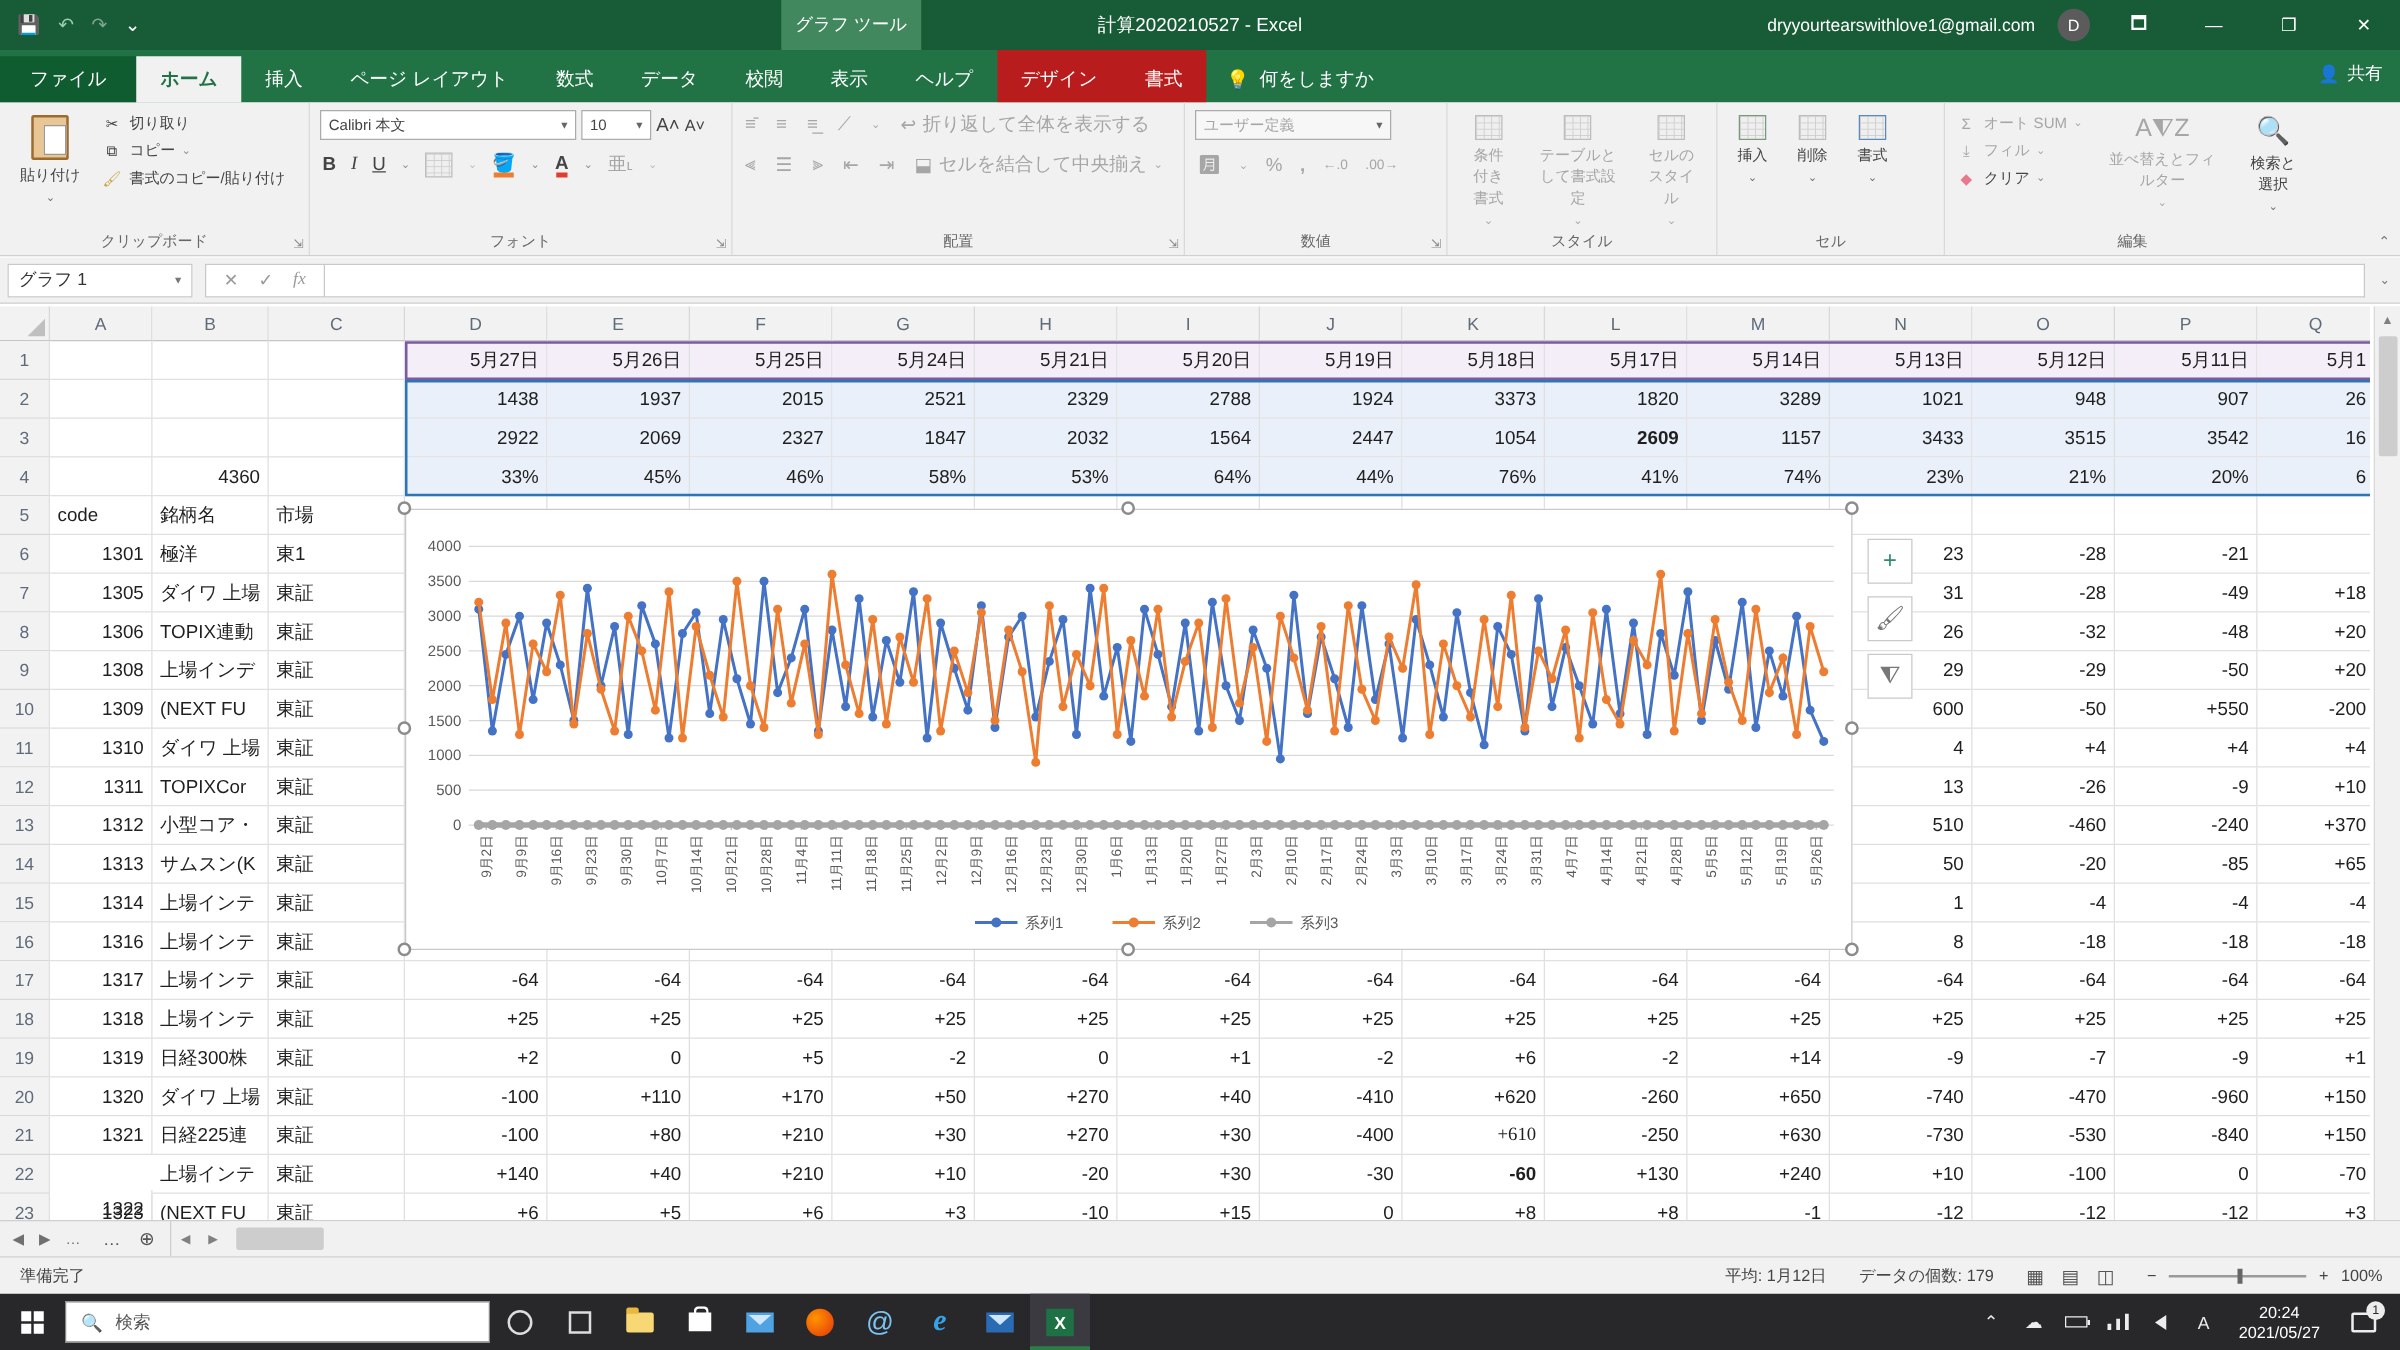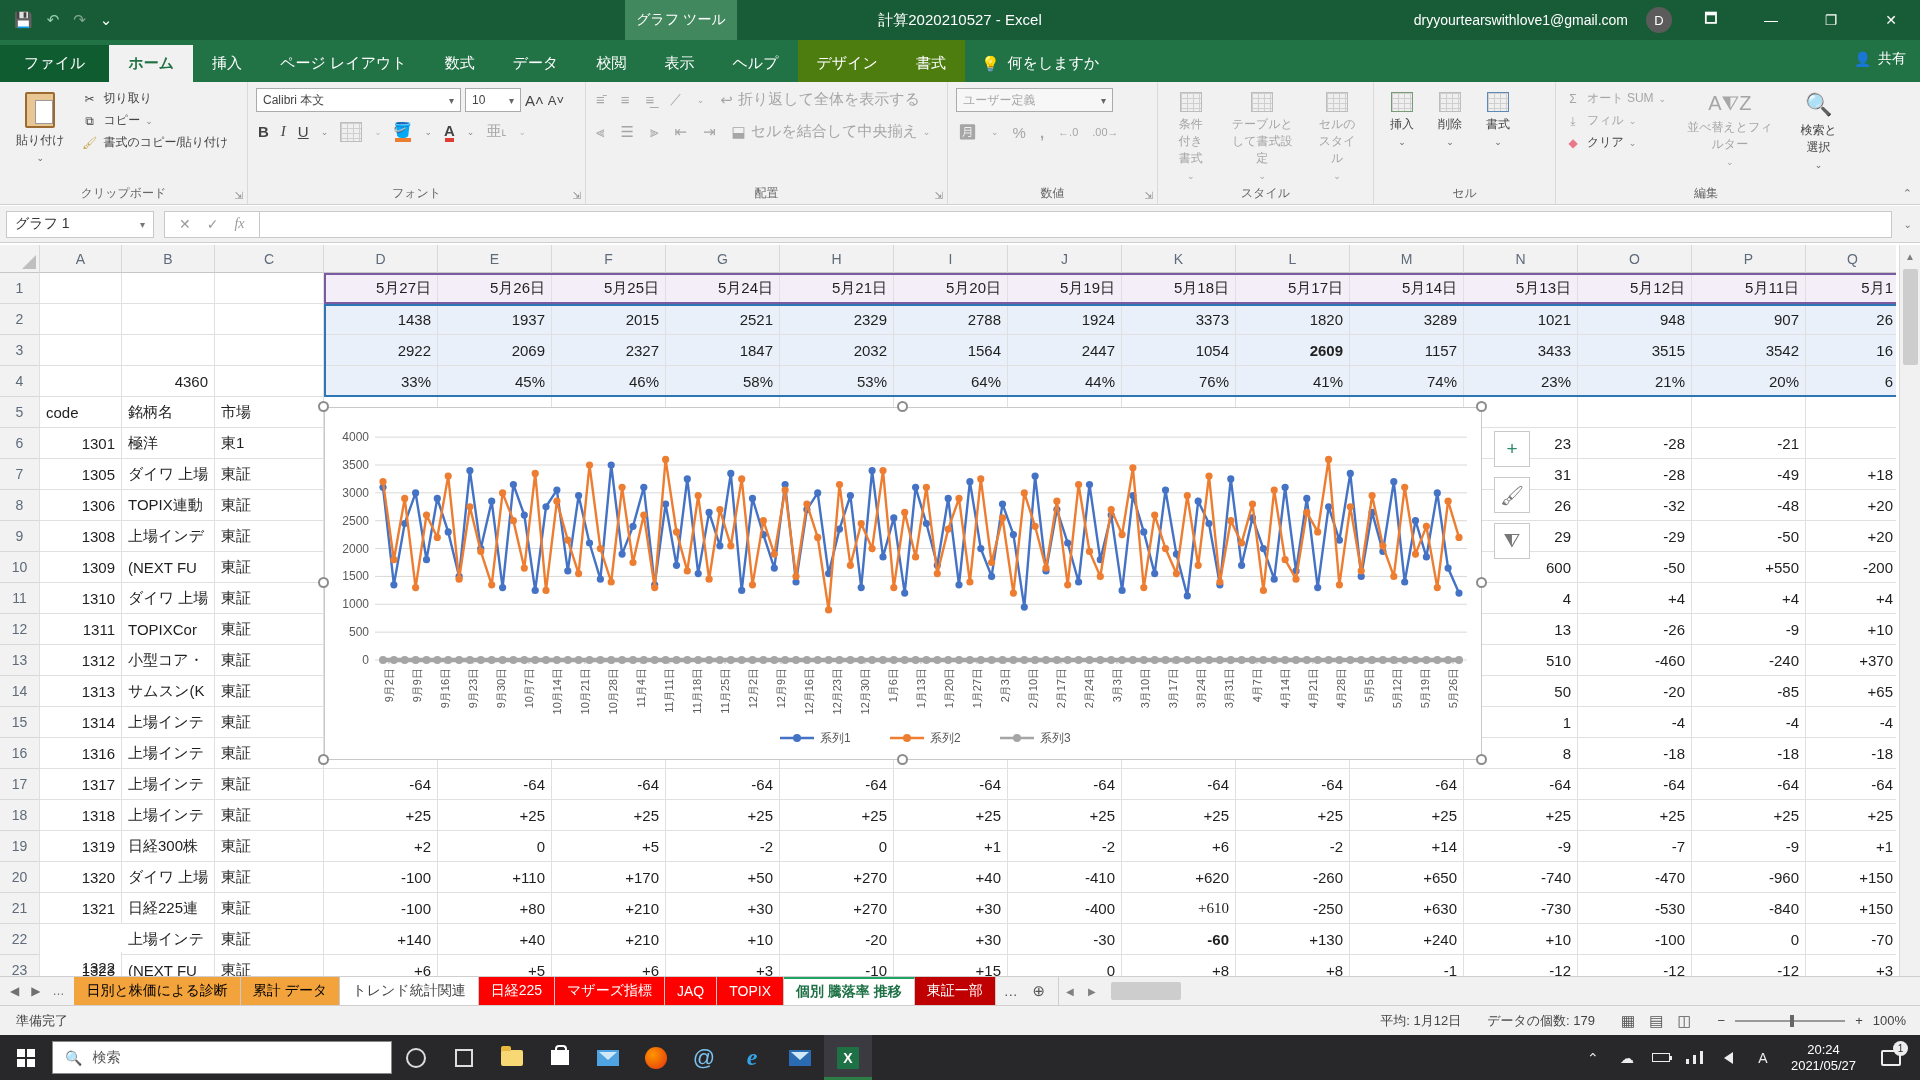--- a/index.html
+++ b/index.html
@@ -18,21 +18,21 @@
   #title-text { position:absolute; left:0; right:0; top:0; height:40px; display:flex; align-items:center; justify-content:center; pointer-events:none; font-size:15px; }
   #titlebar-right { position:absolute; right:0; top:0; height:40px; display:flex; align-items:center; gap:18px; padding-right:8px; }
   .avatar { width:26px; height:26px; border-radius:50%; background:#5B5B5B; color:#fff; display:flex; align-items:center; justify-content:center; font-size:13px; }
   .winbtn { width:42px; height:40px; display:flex; align-items:center; justify-content:center; font-size:14px; }
 
   
   #ribbontabs { position:absolute; left:0; top:40px; width:1920px; height:42px; background:#217346; display:flex; align-items:flex-end; color:#fff; font-size:15px; }
   .rtab { padding:9px 19px; cursor:pointer; white-space:nowrap; }
   .rtab.file { background:#0E5C2F; padding:9px 24px; }
   .rtab.active { background:#F1F1F1; color:#217346; font-weight:bold; }
-  #ctx-tabs { background:#4d7c0f; display:flex; height:100%; align-items:flex-end; }
+  #ctx-tabs { background:#b91c1c; display:flex; height:100%; align-items:flex-end; }
   .tellme { display:flex; align-items:center; gap:8px; padding:9px 16px; }
   .bulb { font-size:15px; }
   #share { position:absolute; right:14px; top:50px; color:#fff; font-size:14px; display:flex; gap:6px; align-items:center; }
 
   
   #ribbon { position:absolute; left:0; top:82px; width:1920px; height:123px; background:#F1F1F1; border-bottom:1px solid #D2D0CE; display:flex; font-size:12px; color:#444; }
   .rgroup { position:relative; height:100%; border-right:1px solid #DCDAD8; padding:6px 8px 18px 8px; display:flex; gap:8px; }
   .rgroup .glabel { position:absolute; bottom:2px; left:0; right:0; text-align:center; color:#666; font-size:12px; }
   .rgroup .launcher { position:absolute; bottom:3px; right:4px; font-size:10px; color:#888; }
   .bigbtn { display:flex; flex-direction:column; align-items:center; justify-content:flex-start; gap:4px; padding:4px 8px; }
@@ -1291,31 +1291,20 @@
   <div class="chart-sidebtn" style="top:431px;color:#2E8B6F">+</div>
   <div class="chart-sidebtn" style="top:477px">🖌</div>
   <div class="chart-sidebtn" style="top:523px">⧨</div>
 
   <div id="sheettabs">
     <div class="tabnav">
       <span>◀</span>
       <span>▶</span>
       <span>…</span>
     </div>
-    <div id="stabs-host" style="display:flex;align-items:stretch">
-        <div class="stab" style="background: rgb(242, 163, 60); color: rgb(0, 0, 0);">日別と株価による診断</div>
-        <div class="stab" style="background: rgb(242, 163, 60); color: rgb(0, 0, 0);">累計 データ</div>
-        <div class="stab" style="background: rgb(255, 255, 255); color: rgb(68, 68, 68);">トレンド統計関連</div>
-        <div class="stab" style="background: rgb(255, 0, 0); color: rgb(255, 255, 255);">日経225</div>
-        <div class="stab" style="background: rgb(255, 0, 0); color: rgb(255, 255, 255);">マザーズ指標</div>
-        <div class="stab" style="background: rgb(255, 0, 0); color: rgb(255, 255, 255);">JAQ</div>
-        <div class="stab" style="background: rgb(255, 0, 0); color: rgb(255, 255, 255);">TOPIX</div>
-        <div class="stab active" style="background: rgb(255, 255, 255); color: rgb(30, 113, 69); font-weight: bold;">個別 騰落率 推移</div>
-        <div class="stab" style="background: rgb(192, 0, 0); color: rgb(255, 255, 255);">東証一部</div>
-      </div>
     <div class="tab-more">…</div>
     <div class="addsheet">⊕</div>
     <div id="hscroll">
       <span class="arr">◀</span>
       <span class="arr">▶</span>
       <div class="track">
           <div class="thumb"></div>
         </div>
     </div>
   </div>

